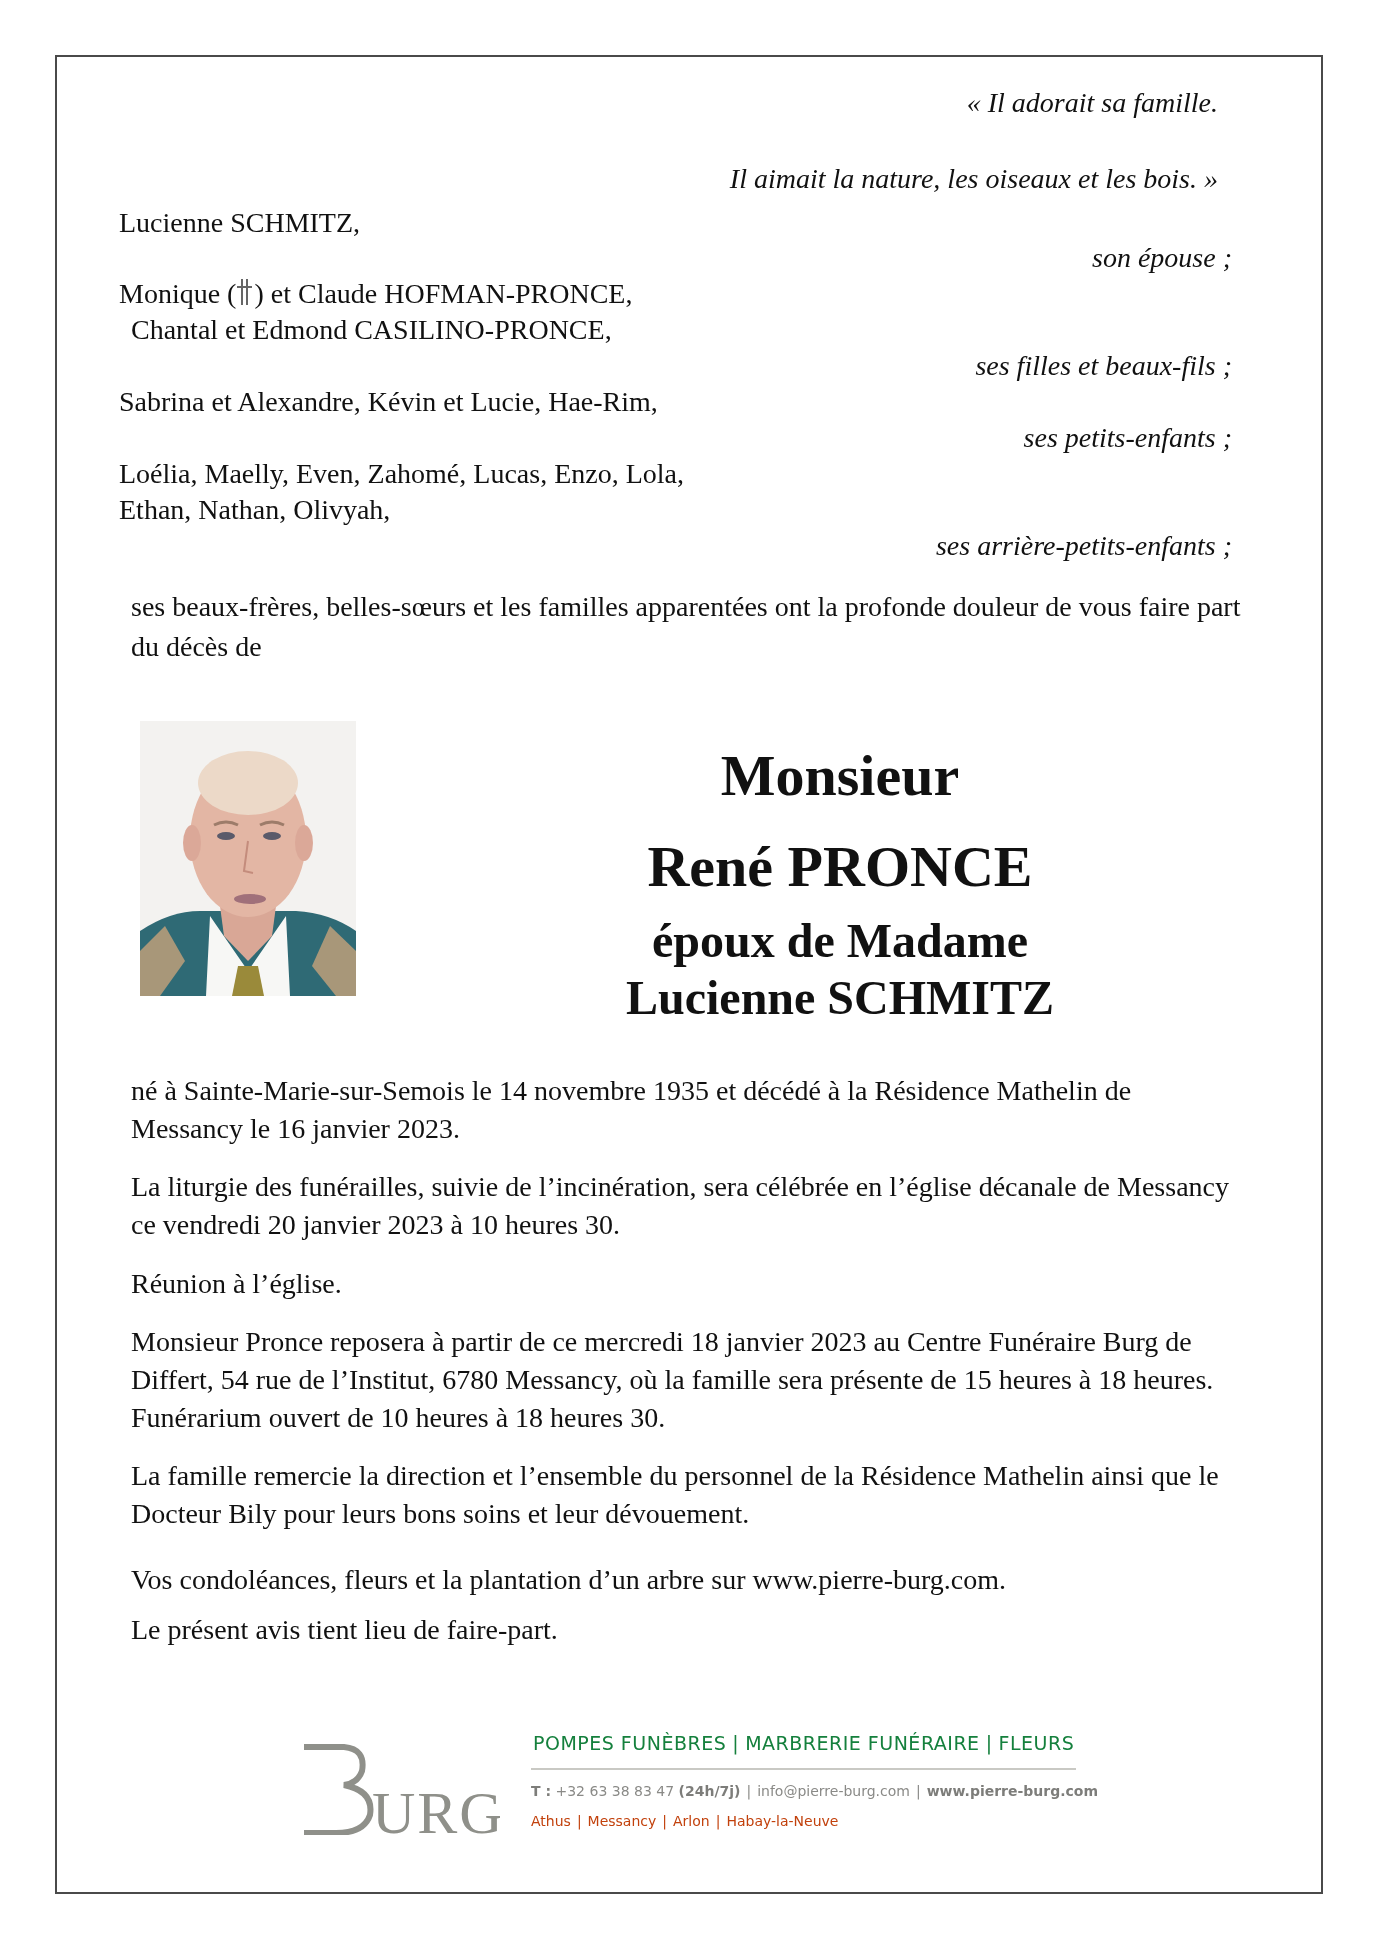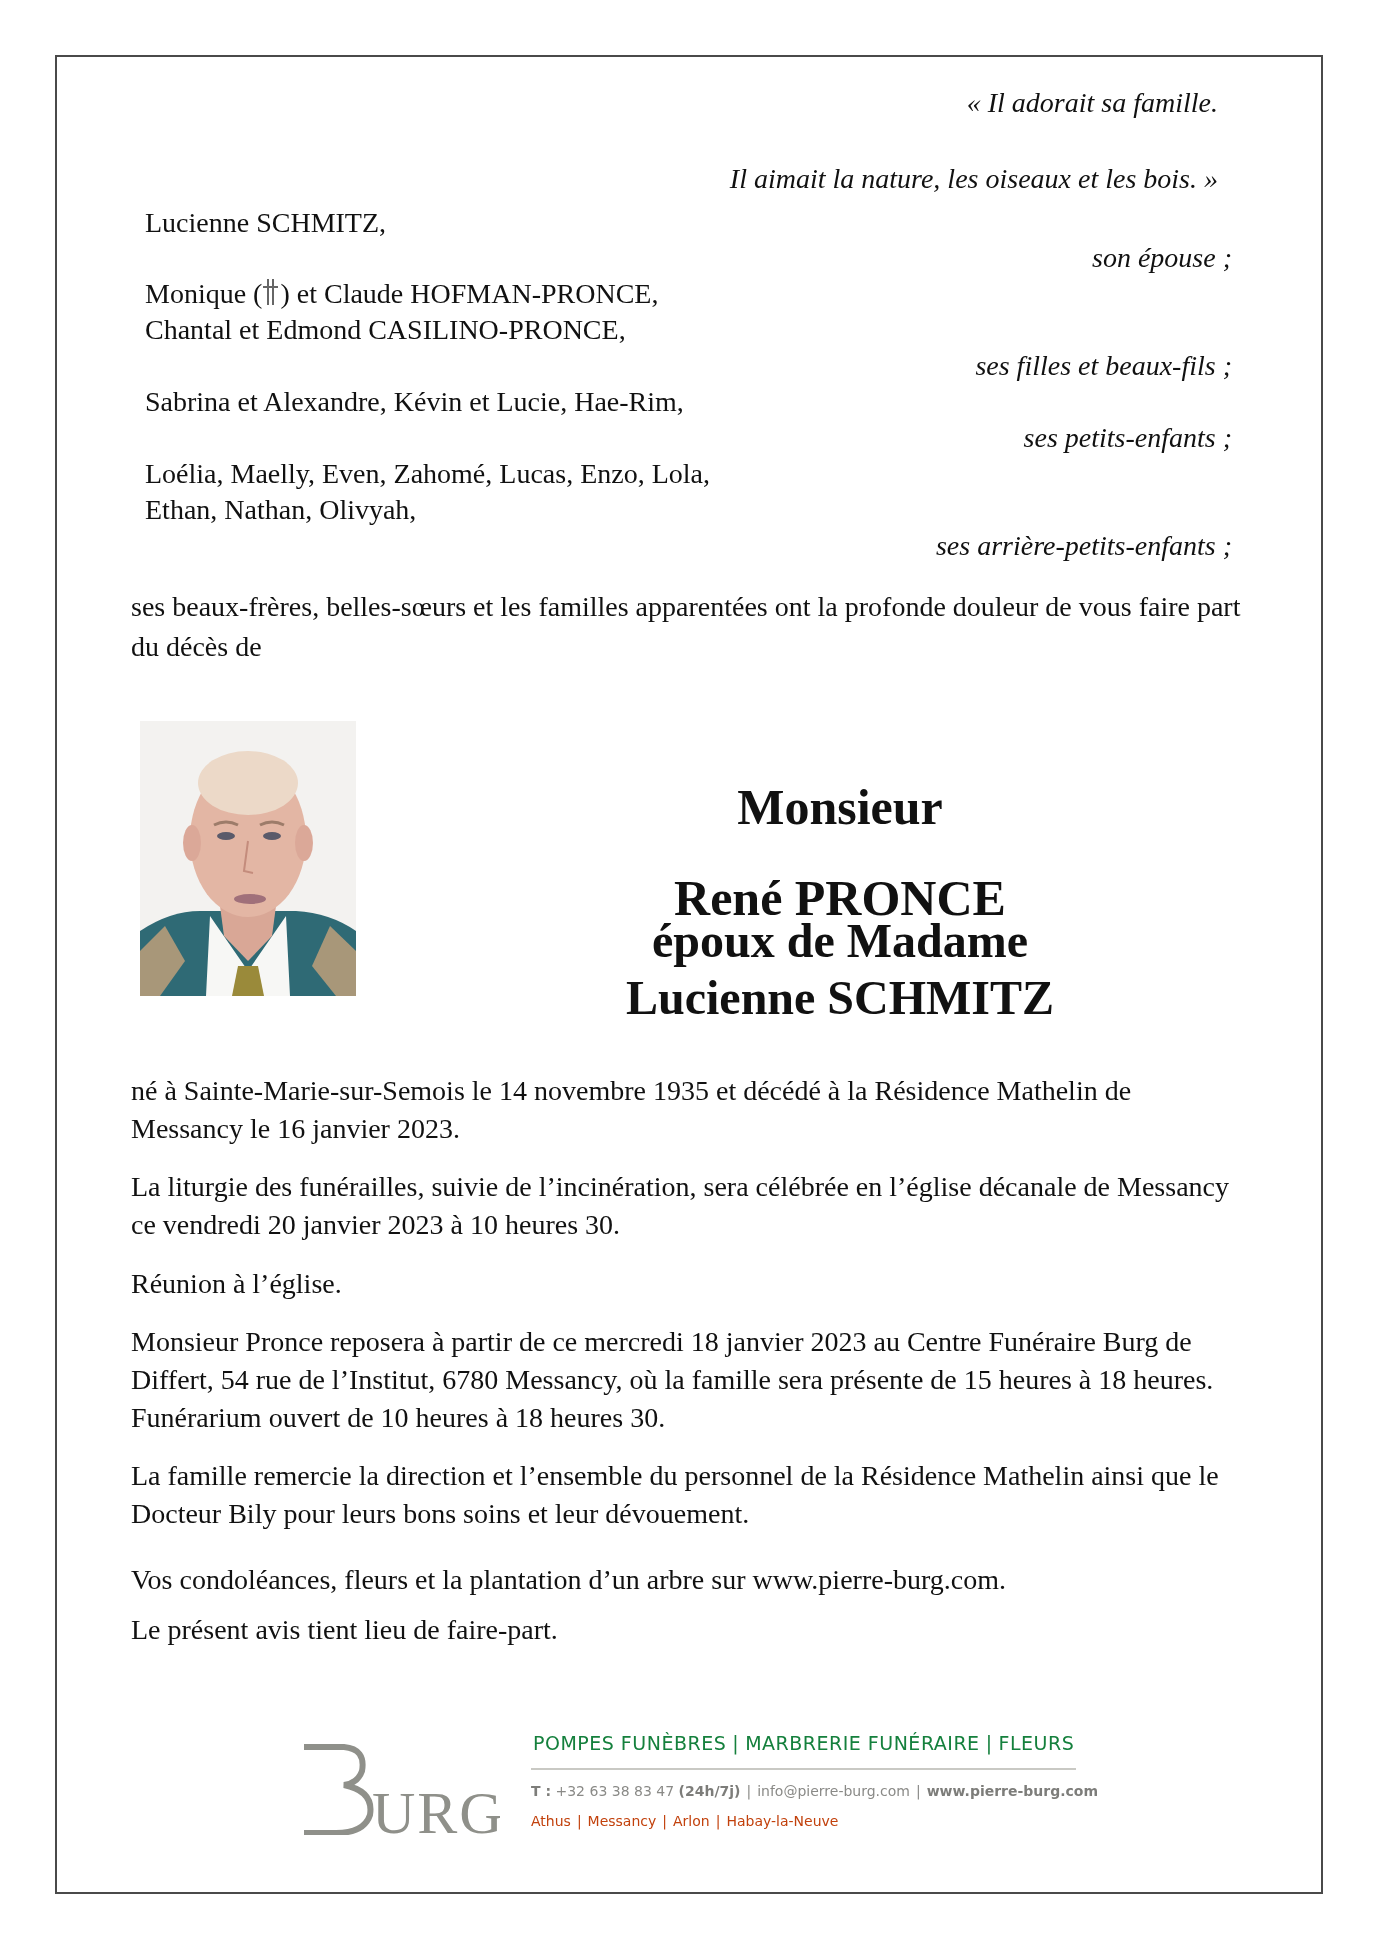--- a/index.html
+++ b/index.html
@@ -4,25 +4,25 @@
 <style>
   html, body { margin: 0; padding: 0; background: #ffffff; }
   body { width: 1378px; height: 1949px; position: relative; overflow: hidden;
          font-family: "Liberation Serif", "DejaVu Serif", serif; color: #111; }
   .frame { position: absolute; left: 55px; top: 55px; width: 1264px; height: 1835px;
            border: 2px solid #4a4a4a; box-sizing: content-box; }
   .abs { position: absolute; }
   .txt { font-size: 28px; line-height: 36px; white-space: nowrap; }
   .quote { right: 160px; text-align: right; font-size: 28px; line-height: 40px; font-style: italic; }
   .role { right: 146px; text-align: right; font-style: italic; font-size: 28px; }
-  .left { left: 145px; text-align: right; }
+  .left { left: 119px; text-align: right; }
   .para { left: 131px; width: 1110px; font-size: 28px; line-height: 38px; white-space: normal; }
   .photo { left: 140px; top: 721px; width: 216px; height: 275px; overflow: hidden; background: #f4f3f1; }
   .title-block { left: 560px; width: 560px; text-align: center; font-weight: bold; }
-  .t1 { font-size: 50px; line-height: 90px; margin-top: 31px; }
+  .t1 { font-size: 58px; line-height: 90px; }
   .t2 { font-size: 48px; line-height: 56px; }
   .cross { display: inline-block; width: 18px; height: 26px; position: relative; vertical-align: -2px; }
   .cross i { position: absolute; background: #666; }
   .footer-logo { left: 300px; top: 1735px; width: 200px; height: 100px; }
   .footer-services { left: 533px; top: 1732px; font-family: "DejaVu Sans", sans-serif;
                      font-size: 19px; color: #15803d; letter-spacing: 0.5px; white-space: nowrap; }
   .footer-rule { left: 531px; top: 1768px; width: 545px; height: 2px; background: #c9c9c4; }
   .footer-contact { left: 531px; top: 1783px; font-family: "DejaVu Sans", sans-serif;
                     font-size: 14px; color: #8a8a87; white-space: nowrap; }
   .footer-cities { left: 531px; top: 1813px; font-family: "DejaVu Sans", sans-serif;
@@ -38,21 +38,21 @@
 <div class="abs quote" style="top:83px;">« Il adorait sa famille.</div>
 <div class="abs quote" style="top:123px;margin-top:36px;">Il aimait la nature, les oiseaux et les bois. »</div>
 
 <div class="abs txt left" style="top:205px;">Lucienne SCHMITZ,</div>
 <div class="abs txt role" style="top:240px;">son épouse ;</div>
 
 <div class="abs txt left" style="top:276px;">
   <span>Monique</span>
   <span>(</span><span class="cross"><i style="left:5px;top:0;width:2px;height:26px;"></i><i style="left:10px;top:0;width:2px;height:26px;"></i><i style="left:1px;top:7px;width:15px;height:2px;"></i></span><span>) et Claude HOFMAN-PRONCE,</span>
 </div>
-<div class="abs txt left" style="top:312px;">Chantal et Edmond CASILINO-PRONCE,</div>
+<div class="abs txt left" style="top:312px;margin-left:12px;">Chantal et Edmond CASILINO-PRONCE,</div>
 <div class="abs txt role" style="top:348px;">ses filles et beaux-fils ;</div>
 
 <div class="abs txt left" style="top:384px;">Sabrina et Alexandre, Kévin et Lucie, Hae-Rim,</div>
 <div class="abs txt role" style="top:420px;">ses petits-enfants ;</div>
 
 <div class="abs txt left" style="top:456px;">Loélia, Maelly, Even, Zahomé, Lucas, Enzo, Lola,</div>
 <div class="abs txt left" style="top:492px;">Ethan, Nathan, Olivyah,</div>
 <div class="abs txt role" style="top:528px;">ses arrière-petits-enfants ;</div>
 
 <div class="abs para" style="top:587px; line-height:40px;">ses beaux-frères, belles-sœurs et les familles apparentées ont la profonde douleur de vous faire part du décès de</div>

